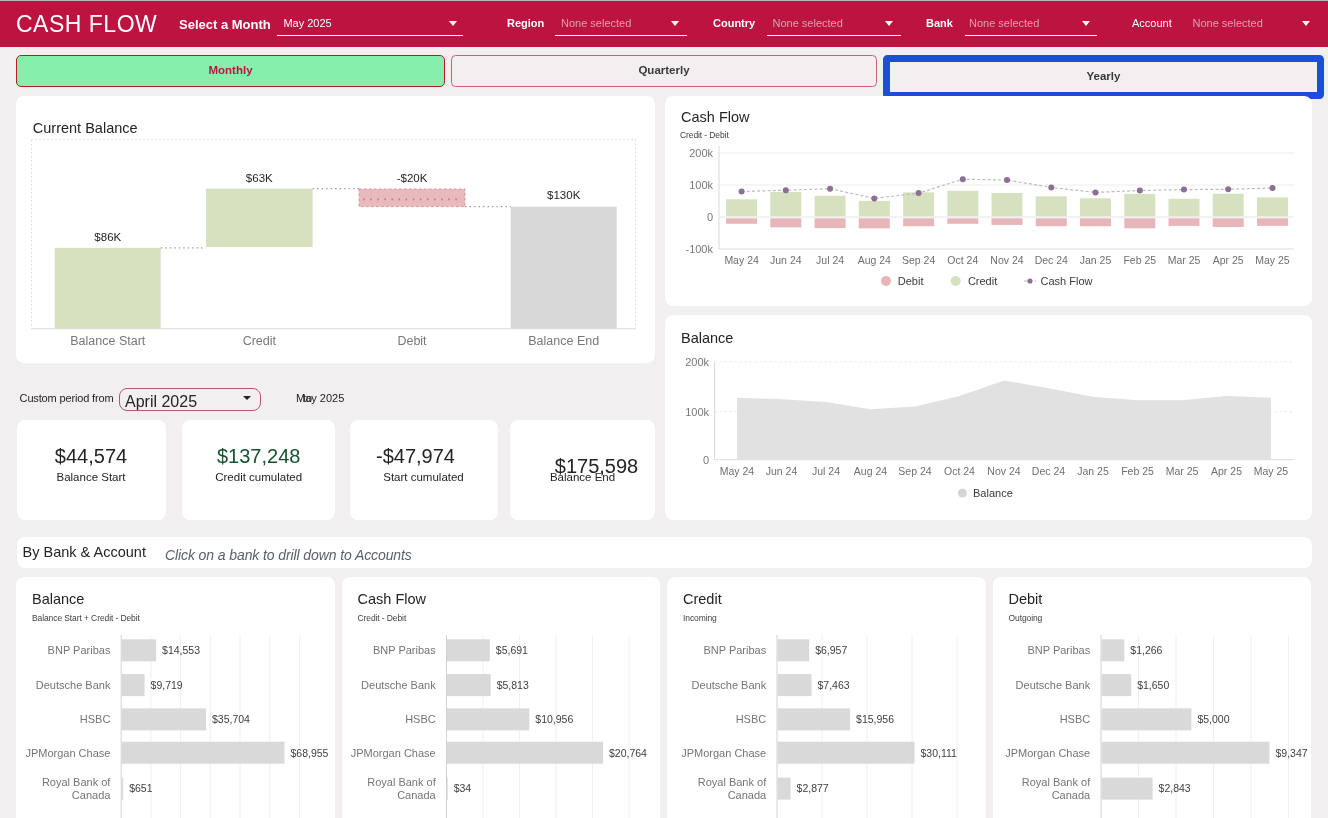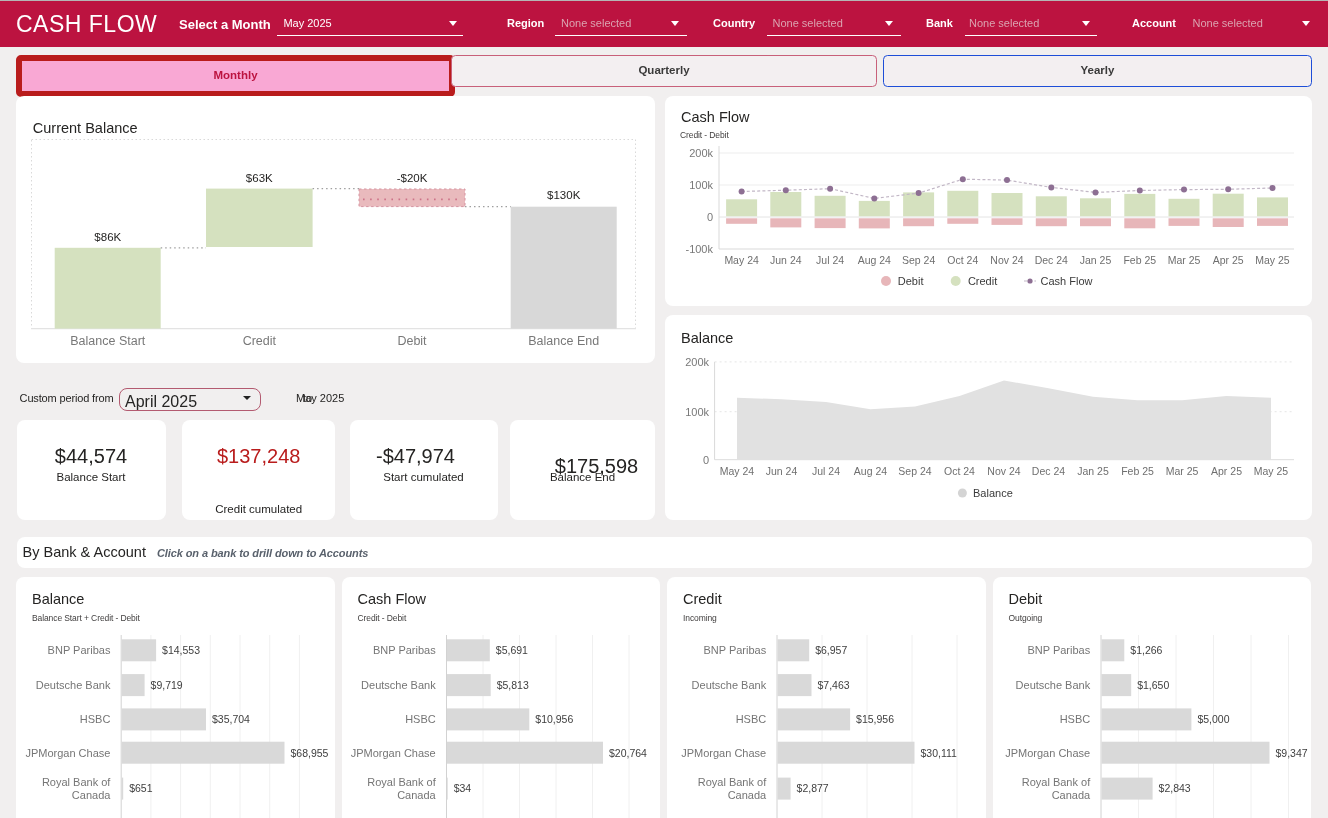--- a/index.html
+++ b/index.html
@@ -19,26 +19,26 @@
 <div class="abs" style="left:554.5px;top:34.8px;width:132.5px;height:1.4px;background:#fff;"></div>
 <div class="abs" style="left:671px;top:21px;width:0;height:0;border-left:4.5px solid transparent;border-right:4.5px solid transparent;border-top:5px solid #fff;"></div>
 <div class="t" style="left:713px;top:17px;font-size:11px;font-weight:bold;color:#fff;">Country</div>
 <div class="t" style="left:772.5px;top:17px;font-size:11px;color:#dba4b0;">None selected</div>
 <div class="abs" style="left:766.8px;top:34.8px;width:134px;height:1.4px;background:#fff;"></div>
 <div class="abs" style="left:884.5px;top:21px;width:0;height:0;border-left:4.5px solid transparent;border-right:4.5px solid transparent;border-top:5px solid #fff;"></div>
 <div class="t" style="left:926px;top:17px;font-size:11px;font-weight:bold;color:#fff;">Bank</div>
 <div class="t" style="left:969px;top:17px;font-size:11px;color:#dba4b0;">None selected</div>
 <div class="abs" style="left:964.5px;top:34.8px;width:132.5px;height:1.4px;background:#fff;"></div>
 <div class="abs" style="left:1082px;top:21px;width:0;height:0;border-left:4.5px solid transparent;border-right:4.5px solid transparent;border-top:5px solid #fff;"></div>
-<div class="t" style="left:1132px;top:17px;font-size:11px;font-weight:bold;color:#fff;">Account</div>
+<div class="t" style="left:1132px;top:17px;font-size:11px;font-weight:normal;color:#fff;">Account</div>
 <div class="t" style="left:1192.5px;top:17px;font-size:11px;color:#dba4b0;">None selected</div>
 <div class="abs" style="left:1301.5px;top:21px;width:0;height:0;border-left:4.5px solid transparent;border-right:4.5px solid transparent;border-top:5px solid #fff;"></div>
-<div class="abs" style="left:16px;top:55px;width:427px;height:29.5px;background:#f9a8d4;border:6px solid #b91c1c;border-radius:5px;text-align:center;line-height:29.5px;font-size:11.5px;font-weight:bold;color:#bc1340;">Monthly</div>
+<div class="abs" style="left:16px;top:55px;width:427px;height:29.5px;background:#86efac;border:1px solid #b91c1c;border-radius:5px;text-align:center;line-height:29.5px;font-size:11.5px;font-weight:bold;color:#bc1340;">Monthly</div>
 <div class="abs" style="left:451px;top:55px;width:424px;height:29.5px;background:#f3eff1;border:1px solid #c8607a;border-radius:4.5px;text-align:center;line-height:29.5px;font-size:11.5px;font-weight:bold;color:#3a3a3a;">Quarterly</div>
-<div class="abs" style="left:883px;top:55px;width:427px;height:29.5px;background:#f3eff1;border:1px solid #1d4ed8;border-radius:4.5px;text-align:center;line-height:29.5px;font-size:11.5px;font-weight:bold;color:#3a3a3a;">Yearly</div>
+<div class="abs" style="left:883px;top:55px;width:427px;height:29.5px;background:#f3eff1;border:7px solid #1d4ed8;border-radius:4.5px;text-align:center;line-height:29.5px;font-size:11.5px;font-weight:bold;color:#3a3a3a;">Yearly</div>
 <div class="card" style="left:16px;top:96px;width:639px;height:267px;"></div>
 <svg class="abs" style="left:16px;top:96px;" width="639" height="267" viewBox="0 0 639 267">
     <rect x="15.5" y="43.5" width="604" height="189" fill="none" stroke="#d9d9d9" stroke-width="1" stroke-dasharray="1.5 2.5"></rect>
     <line x1="15" y1="232.6" x2="620" y2="232.6" stroke="#e3e3e3" stroke-width="1.2"></line>
     <rect x="38.7" y="151.8" width="106" height="80.8" fill="#d5e1bf"></rect>
     <rect x="190" y="92.6" width="106.6" height="58.4" fill="#d5e1bf"></rect>
     <rect x="343" y="93" width="106" height="17.6" fill="#e9babd" stroke="#d593a0" stroke-width="1" stroke-dasharray="2.5 2.5"></rect>
     <line x1="347" y1="103.4" x2="446" y2="103.4" stroke="#cc7288" stroke-width="1.6" stroke-dasharray="1.6 5.5"></line>
     <rect x="494.7" y="110.7" width="106" height="121.9" fill="#d8d8d8"></rect>
     <line x1="144.7" y1="151.8" x2="190" y2="151.8" stroke="#9f9f9f" stroke-width="1.2" stroke-dasharray="1.5 3"></line>
@@ -158,31 +158,31 @@
 <div class="t" style="left:19.6px;top:392px;font-size:11px;letter-spacing:-0.15px;color:#252423;">Custom period from</div>
 <div class="abs" style="left:119px;top:387.5px;width:140px;height:21.5px;border:1px solid #b35a70;border-radius:8px;"></div>
 <div class="t" style="left:125px;top:392.5px;font-size:16px;color:#252423;">April 2025</div>
 <div class="abs" style="left:243px;top:396px;width:0;height:0;border-left:4.2px solid transparent;border-right:4.2px solid transparent;border-top:4.8px solid #222;"></div>
 <div class="t" style="left:278px;top:392px;font-size:11px;color:#252423;margin-left:25px;">to</div>
 <div class="t" style="left:296px;top:392px;font-size:11px;color:#252423;">May 2025</div>
 <div class="card" style="left:16.5px;top:420px;width:149px;height:100px;"></div>
 <div class="t" style="left:16.5px;top:445px;width:149px;text-align:center;font-size:20px;color:#252423;">$44,574</div>
 <div class="t" style="left:16.5px;top:471px;width:149px;text-align:center;font-size:11.5px;color:#252423;">Balance Start</div>
 <div class="card" style="left:182.2px;top:420px;width:153px;height:100px;"></div>
-<div class="t" style="left:182.2px;top:445px;width:153px;text-align:center;font-size:20px;color:#b91c1c;">$137,248</div>
-<div class="t" style="left:182.2px;top:471px;width:153px;text-align:center;font-size:11.5px;color:#252423;margin-top:32px;">Credit cumulated</div>
+<div class="t" style="left:182.2px;top:445px;width:153px;text-align:center;font-size:20px;color:#14532d;">$137,248</div>
+<div class="t" style="left:182.2px;top:471px;width:153px;text-align:center;font-size:11.5px;color:#252423;">Credit cumulated</div>
 <div class="card" style="left:349.5px;top:420px;width:148px;height:100px;"></div>
 <div class="t" style="left:349.5px;top:445px;width:132px;text-align:center;font-size:20px;color:#252423;">-$47,974</div>
 <div class="t" style="left:349.5px;top:471px;width:148px;text-align:center;font-size:11.5px;color:#252423;">Start cumulated</div>
 <div class="card" style="left:510px;top:420px;width:145px;height:100px;"></div>
 <div class="t" style="left:510px;top:455px;width:173px;text-align:center;font-size:20px;color:#252423;">$175,598</div>
 <div class="t" style="left:510px;top:471px;width:145px;text-align:center;font-size:11.5px;color:#252423;">Balance End</div>
 <div class="card" style="left:17px;top:537px;width:1295px;height:31px;"></div>
 <div class="t" style="left:22.6px;top:544px;font-size:14.5px;color:#252423;">By Bank &amp; Account</div>
-<div class="t" style="left:157px;top:547px;font-size:11px;letter-spacing:-0.1px;font-style:italic;color:#59616c;font-weight:bold;">Click on a bank to drill down to Accounts</div>
+<div class="t" style="left:165px;top:547px;font-size:14px;letter-spacing:-0.1px;font-style:italic;color:#59616c;">Click on a bank to drill down to Accounts</div>
 <div class="card" style="left:16px;top:577px;width:318.5px;height:260px;"></div>
 <svg class="abs" style="left:16px;top:577px;" width="318" height="241" viewBox="0 0 318 241">
     <line x1="134.9" y1="58" x2="134.9" y2="241" stroke="#f0f0f0" stroke-width="1"></line>
     <line x1="164.6" y1="58" x2="164.6" y2="241" stroke="#f0f0f0" stroke-width="1"></line>
     <line x1="194.3" y1="58" x2="194.3" y2="241" stroke="#f0f0f0" stroke-width="1"></line>
     <line x1="224.0" y1="58" x2="224.0" y2="241" stroke="#f0f0f0" stroke-width="1"></line>
     <line x1="253.7" y1="58" x2="253.7" y2="241" stroke="#f0f0f0" stroke-width="1"></line>
     <line x1="283.4" y1="58" x2="283.4" y2="241" stroke="#f0f0f0" stroke-width="1"></line>
     <line x1="105.2" y1="58" x2="105.2" y2="241" stroke="#d2d2d2" stroke-width="1"></line>
     <rect x="105.7" y="62.3" width="34.4" height="22" fill="#d9d9d9"></rect>

